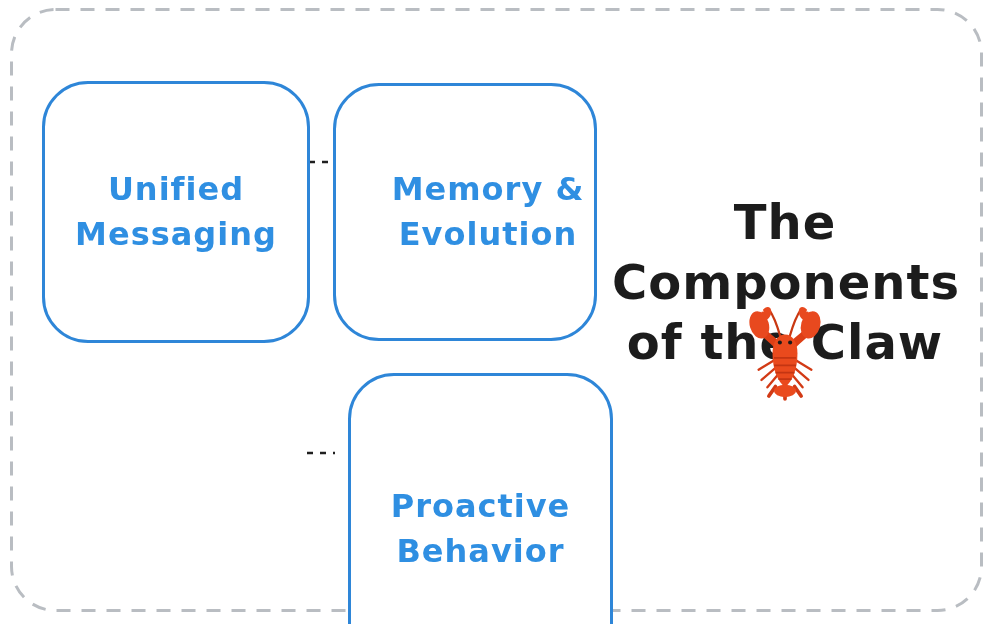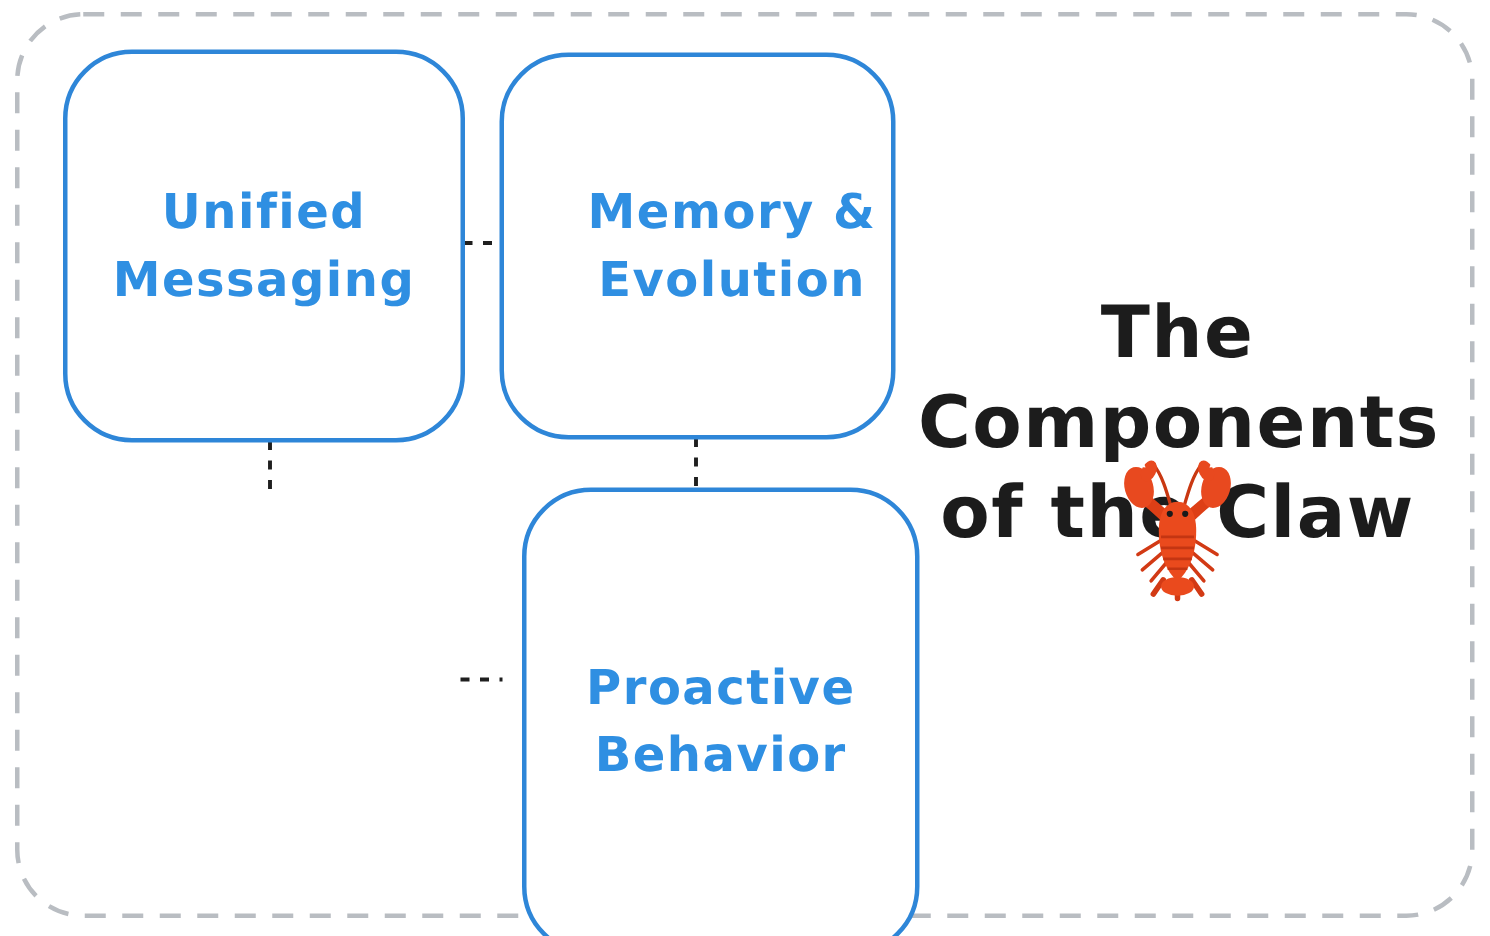--- a/index.html
+++ b/index.html
@@ -24,20 +24,21 @@
   }
   .node {
     position: absolute;
     background: #ffffff;
     border: 3px solid #2e86d8;
     border-radius: 46px;
     display: flex;
     align-items: center;
     justify-content: center;
     box-sizing: border-box;
+    margin-top: 48px;
   }
   .node-label {
     color: #2f8fe2;
     font-size: 32px;
     font-weight: 600;
     letter-spacing: 1px;
     line-height: 1.42;
     text-align: center;
     white-space: pre-line;
   }

